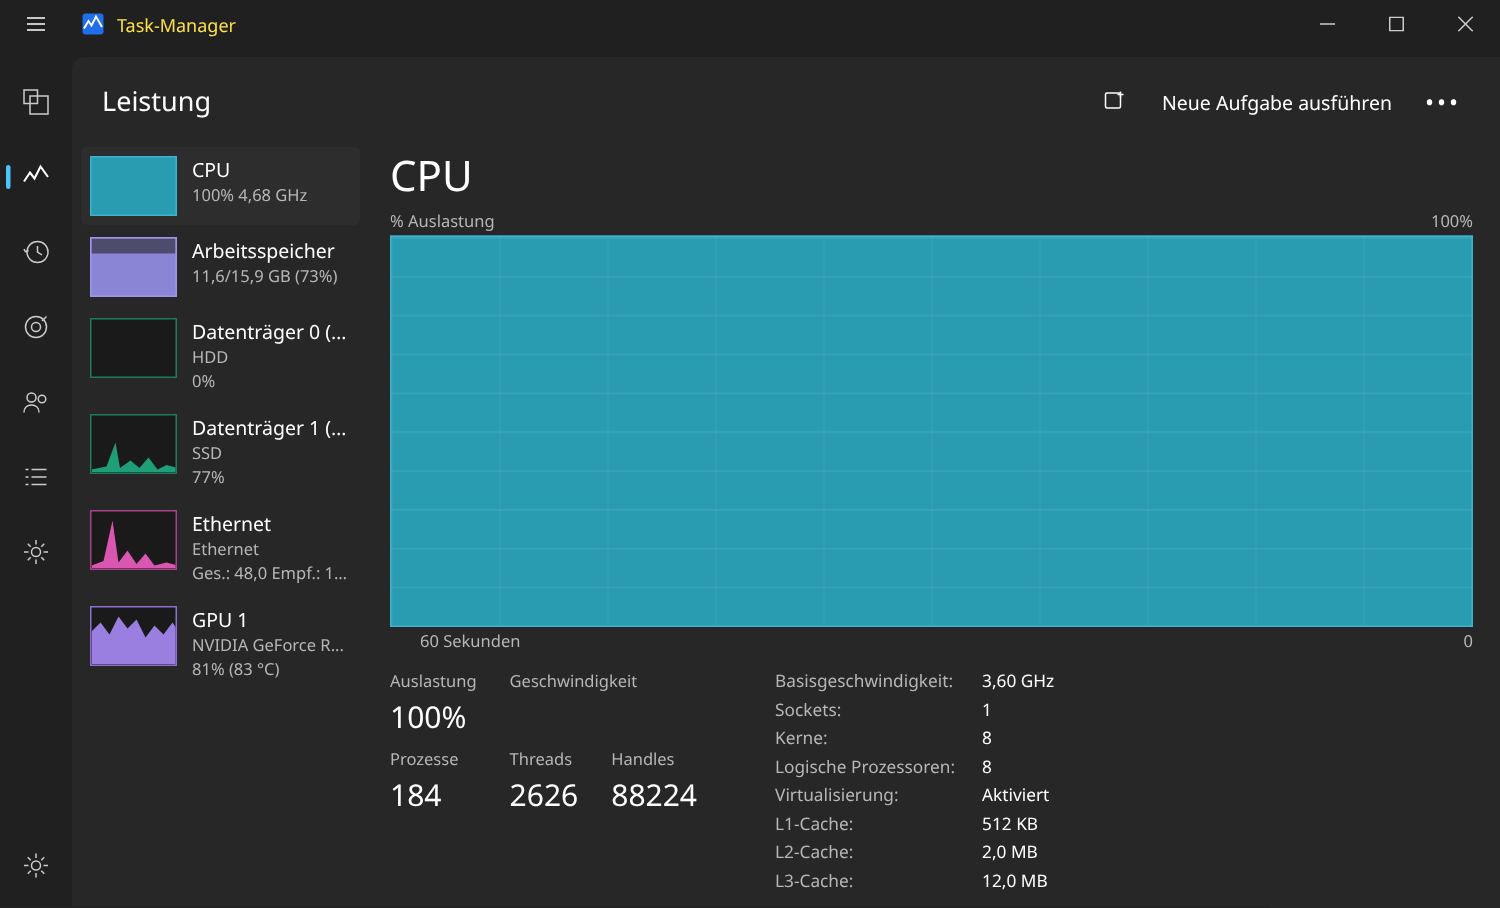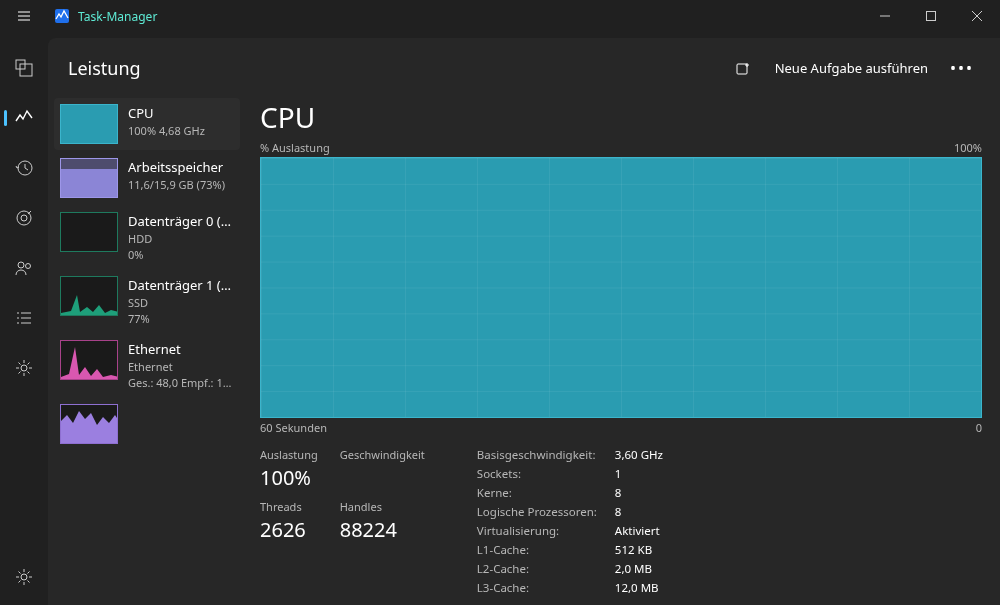--- a/index.html
+++ b/index.html
@@ -20,21 +20,21 @@
 .hamburger {
   width: 48px; height: 32px;
   display: flex; align-items: center; justify-content: center;
   cursor: pointer;
 }
 .app-icon {
   width: 16px; height: 16px;
   margin-left: 6px; margin-right: 8px;
   display: flex; align-items: center; justify-content: center;
 }
-.app-title { font-size: 12px; color: #5eead4; }
+.app-title { font-size: 12px; color: #fde047; }
 .win-controls {
   margin-left: auto;
   display: flex;
 }
 .win-btn {
   width: 46px; height: 32px;
   display: flex; align-items: center; justify-content: center;
   cursor: pointer;
   color: #aaa;
 }
@@ -85,21 +85,21 @@
   font-weight: 400;
 }
 .header-actions {
   margin-left: auto;
   display: flex;
   align-items: center;
   gap: 6px;
 }
 .action-btn {
   display: flex;
-  align-items: flex-end;
+  align-items: flex-start;
   gap: 24px;
   padding: 6px 10px;
   border-radius: 4px;
   cursor: pointer;
   font-size: 13px;
 }
 .more-btn {
   width: 36px; height: 32px;
   display: flex; align-items: center; justify-content: center;
   cursor: pointer;
@@ -176,21 +176,21 @@
 }
 .big-chart .grid {
   position: absolute; inset: 0;
   background-image:
     linear-gradient(to right, rgba(255,255,255,0.06) 1px, transparent 1px),
     linear-gradient(to bottom, rgba(255,255,255,0.06) 1px, transparent 1px);
   background-size: 10% 10%;
 }
 .chart-labels-bottom {
   display: flex; justify-content: space-between;
-  font-size: 11px; color: #b7b7b7; margin-top: 2px;
+  font-size: 11px; color: #b7b7b7; margin-top: 2px; margin-left: 20px;
 }
 .stats {
   display: flex;
   margin-top: 12px;
   gap: 52px;
 }
 .stats-left { display: grid; grid-template-columns: auto auto auto; column-gap: 22px; row-gap: 8px; align-content: start; }
 .stat-block { display: flex; flex-direction: column; gap: 2px; }
 .stat-label { font-size: 11px; color: #b7b7b7; }
 .stat-value { font-size: 20px; }
@@ -359,20 +359,25 @@
             <div class="perf-sub">Ges.: 48,0 Empf.: 128 KB</div>
           </div>
         </div>
 
         <div class="perf-item">
           <div class="mini-graph gpu">
             <svg width="58" height="40" viewBox="0 0 58 40">
                 <path d="M0 18 L6 12 L12 20 L18 8 L24 16 L30 10 L36 22 L42 14 L48 20 L54 12 L58 18 L58 40 L0 40 Z" fill="#9b7fe0"></path>
               </svg>
           </div>
+          <div class="perf-text">
+            <div class="perf-name">GPU 1</div>
+            <div class="perf-sub">NVIDIA GeForce R...</div>
+            <div class="perf-sub">81%  (83 °C)</div>
+          </div>
         </div>
 
       </div>
 
       <div class="detail">
         <div class="detail-header">
           <div class="detail-title">CPU</div>
         </div>
         <div class="chart-labels-top">
           <span>% Auslastung</span>
@@ -387,20 +392,24 @@
         </div>
 
         <div class="stats">
           <div class="stats-left">
             <div class="stat-block">
               <span class="stat-label">Auslastung</span>
               <span class="stat-value">100%</span>
             </div>
             <div class="stat-block" style="grid-column: 2 / span 2;">
               <span class="stat-label">Geschwindigkeit</span>
+            </div>
+            <div class="stat-block">
+              <span class="stat-label">Prozesse</span>
+              <span class="stat-value">184</span>
             </div>
             <div class="stat-block">
               <span class="stat-label">Threads</span>
               <span class="stat-value">2626</span>
             </div>
             <div class="stat-block">
               <span class="stat-label">Handles</span>
               <span class="stat-value">88224</span>
             </div>
           </div>

